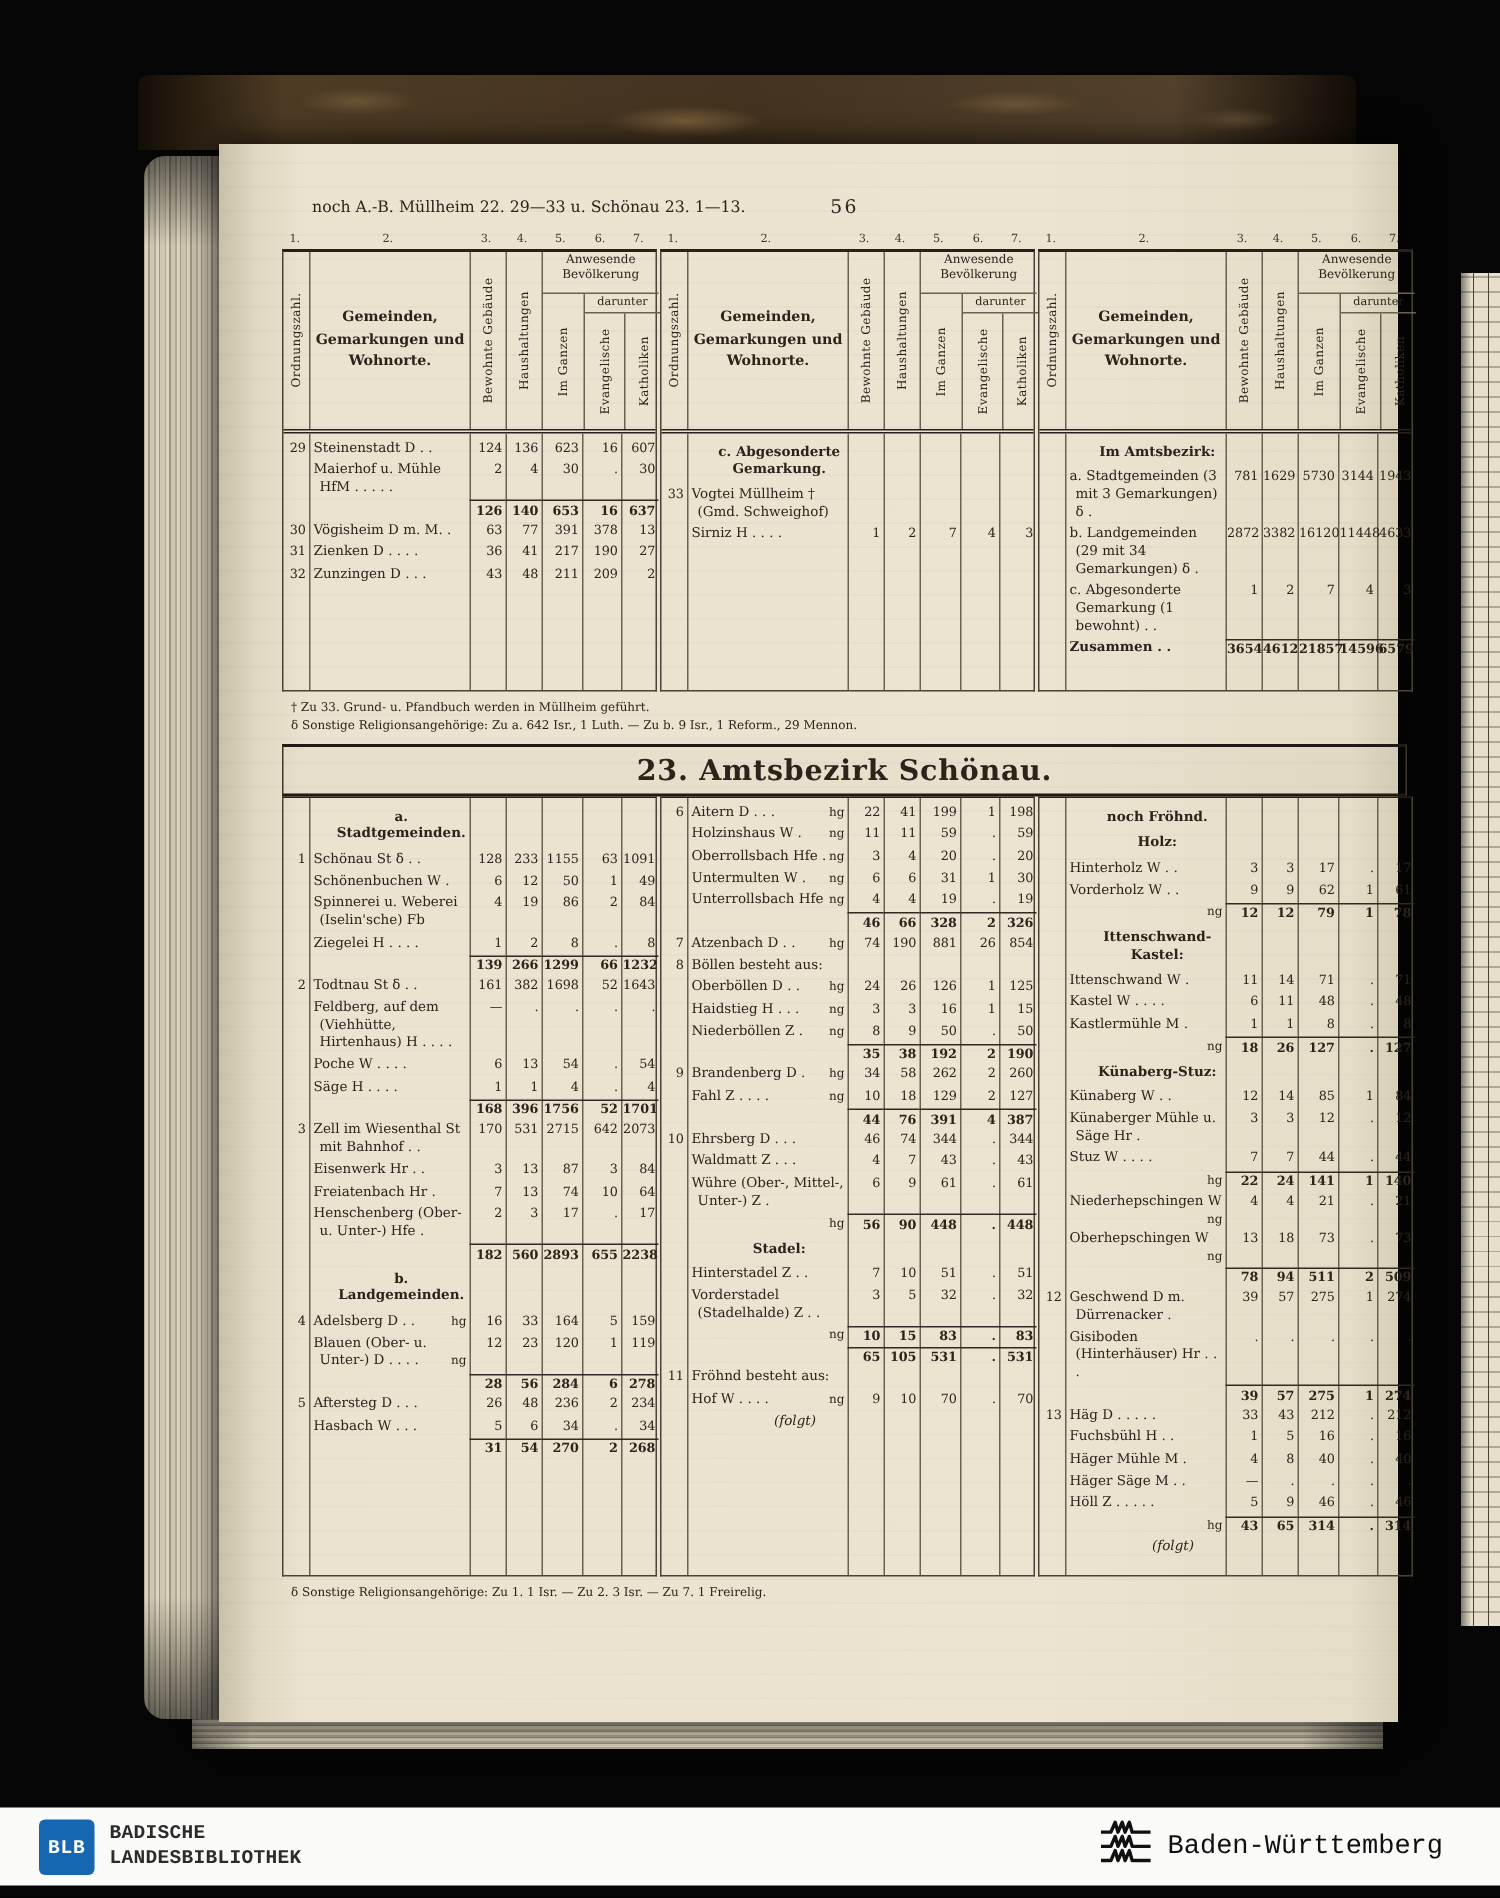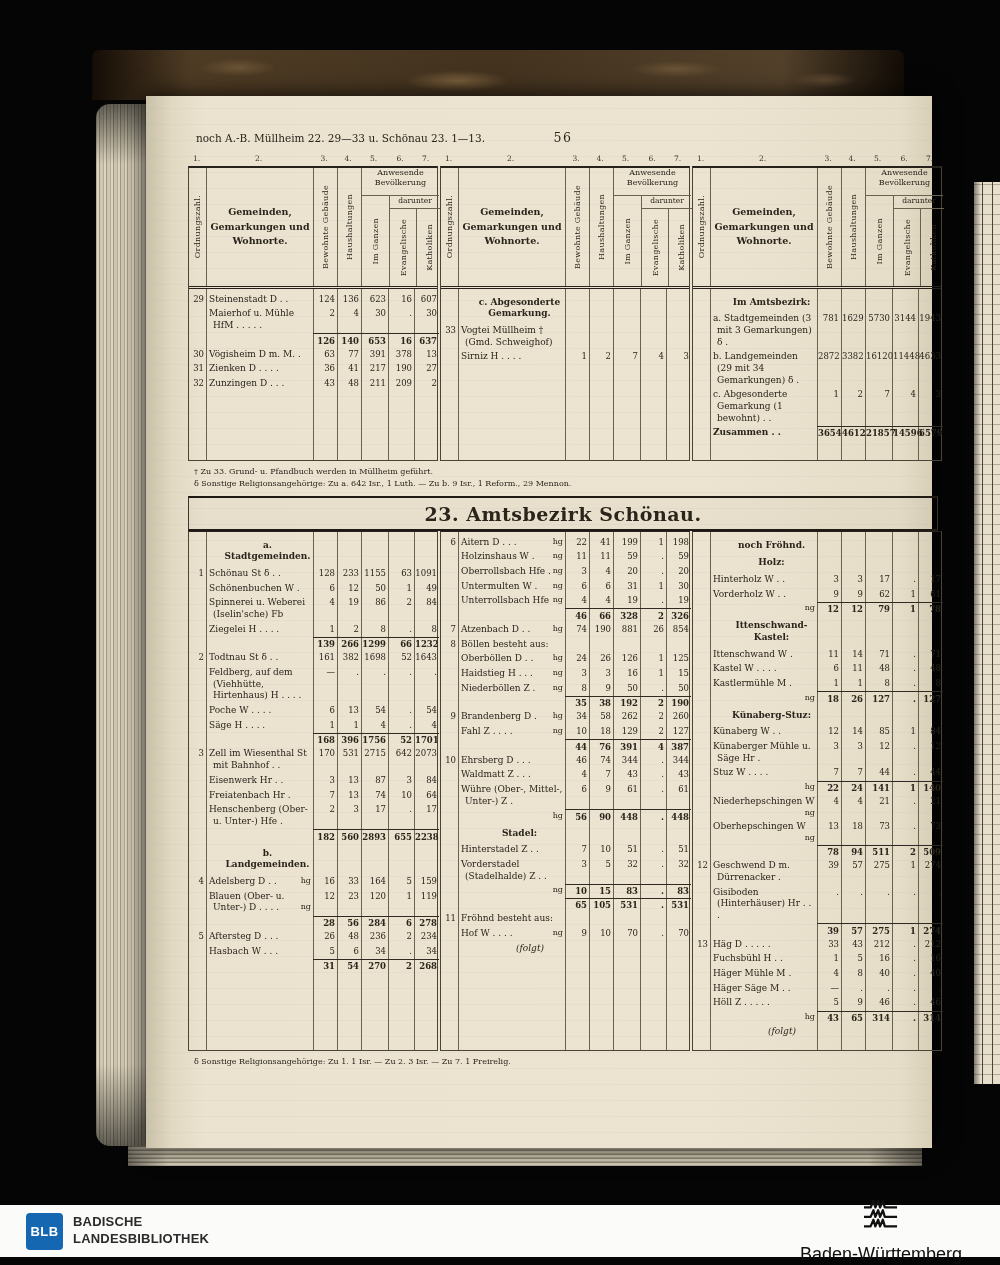--- a/index.html
+++ b/index.html
@@ -26,21 +26,21 @@
     box-shadow:0 0 22px rgba(0,0,0,.85);}
   .page::before{content:"";position:absolute;inset:0;pointer-events:none;
     background:repeating-linear-gradient(0deg,rgba(0,0,0,0) 0 15px,rgba(96,124,168,.05) 15px 16px);}
   .sliver{position:absolute;left:974px;top:182px;width:26px;height:902px;background:#e7dfcb;
     background-image:
       linear-gradient(90deg,rgba(0,0,0,.45),rgba(0,0,0,0) 7px),
       repeating-linear-gradient(0deg,rgba(0,0,0,0) 0 9px,rgba(70,64,52,.35) 9px 10px),
       linear-gradient(90deg,rgba(0,0,0,0) 0 8px,#4a4436 8px 9px,rgba(0,0,0,0) 9px 18px,#4a4436 18px 19px,rgba(0,0,0,0) 19px);}
   
   .page-head{position:absolute;top:34px;left:42px;width:750px;height:18px;font-size:10.5px;}
-  .page-head .note{position:absolute;left:8px;top:2px;white-space:nowrap;}
+  .page-head .note{position:absolute;left:20px;top:2px;white-space:nowrap;}
   .page-head .pnum{position:absolute;left:0;right:0;top:0;text-align:center;font-size:12.5px;letter-spacing:1.5px;}
   .top-block{position:absolute;top:58px;left:42px;width:750px;}
   .schoenau{position:absolute;top:400px;left:42px;width:750px;}
   .colnum-row{display:flex;gap:2px;margin-bottom:1px;}
   .colnums{display:grid;grid-template-columns:17px 107px 24px 24px 27px 26px 25px;width:250px;
     font-size:7.5px;text-align:center;height:11px;color:#3a332a;}
   .groups{display:flex;gap:2px;align-items:stretch;}
   .tgroup{width:250px;border:1px solid #4a4436;border-top:2px solid #26211a;border-bottom:1px solid #4a4436;
     display:flex;flex-direction:column;box-sizing:border-box;}
   .thead{height:118px;display:grid;grid-template-columns:17px 107px 24px 24px 78px;
@@ -77,26 +77,26 @@
   .tr.head .name{text-align:center;font-weight:bold;text-indent:0;padding-left:18px;}
   .tr.note .name{text-align:center;font-style:italic;padding-left:43px;}
   .tr.b .val,.tr.b .name{font-weight:bold;}
   .footnotes{margin-top:5px;font-size:8px;line-height:1.45;padding-left:6px;}
   .title-band{border:1px solid #3c362c;border-top:2px solid #1f1a13;border-bottom:2px solid #1f1a13;
     text-align:center;font-weight:bold;font-size:19px;letter-spacing:.5px;padding:5px 0 4px;background:rgba(0,0,0,0.015);}
   .schoenau .groups{margin-top:0;}
   .schoenau .tgroup{border-top:1px solid #26211a;}
   
   .footer{position:absolute;left:0;top:1205px;width:1000px;height:52px;background:#fbfbfa;
-    display:flex;align-items:center;justify-content:space-between;font-family:Liberation Sans, sans-serif;}
+    display:flex;align-items:center;justify-content:space-between;font-family:Liberation Mono, monospace;}
   .f-left{display:flex;align-items:center;gap:10px;margin-left:26px;cursor:pointer;}
   .blb-badge{width:37px;height:37px;background:#1667b1;border-radius:4px;color:#fff;
     display:flex;align-items:center;justify-content:center;font-weight:bold;font-size:13px;letter-spacing:.5px;}
   .blb-words{font-weight:bold;color:#2b2b2b;font-size:13px;line-height:1.3;letter-spacing:.2px;}
-  .f-right{display:flex;align-items:center;gap:8px;margin-right:38px;cursor:pointer;flex-direction:column;}
+  .f-right{display:flex;align-items:center;gap:8px;margin-right:38px;cursor:pointer;}
   .bw-name{font-size:18px;color:#101010;}
 </style>
 </head>
 <body>
 
 <div class="scene">
   <div class="book-top"></div>
   <div class="edges-left"></div>
   <div class="edges-bottom"></div>
   <div class="sliver"></div>

